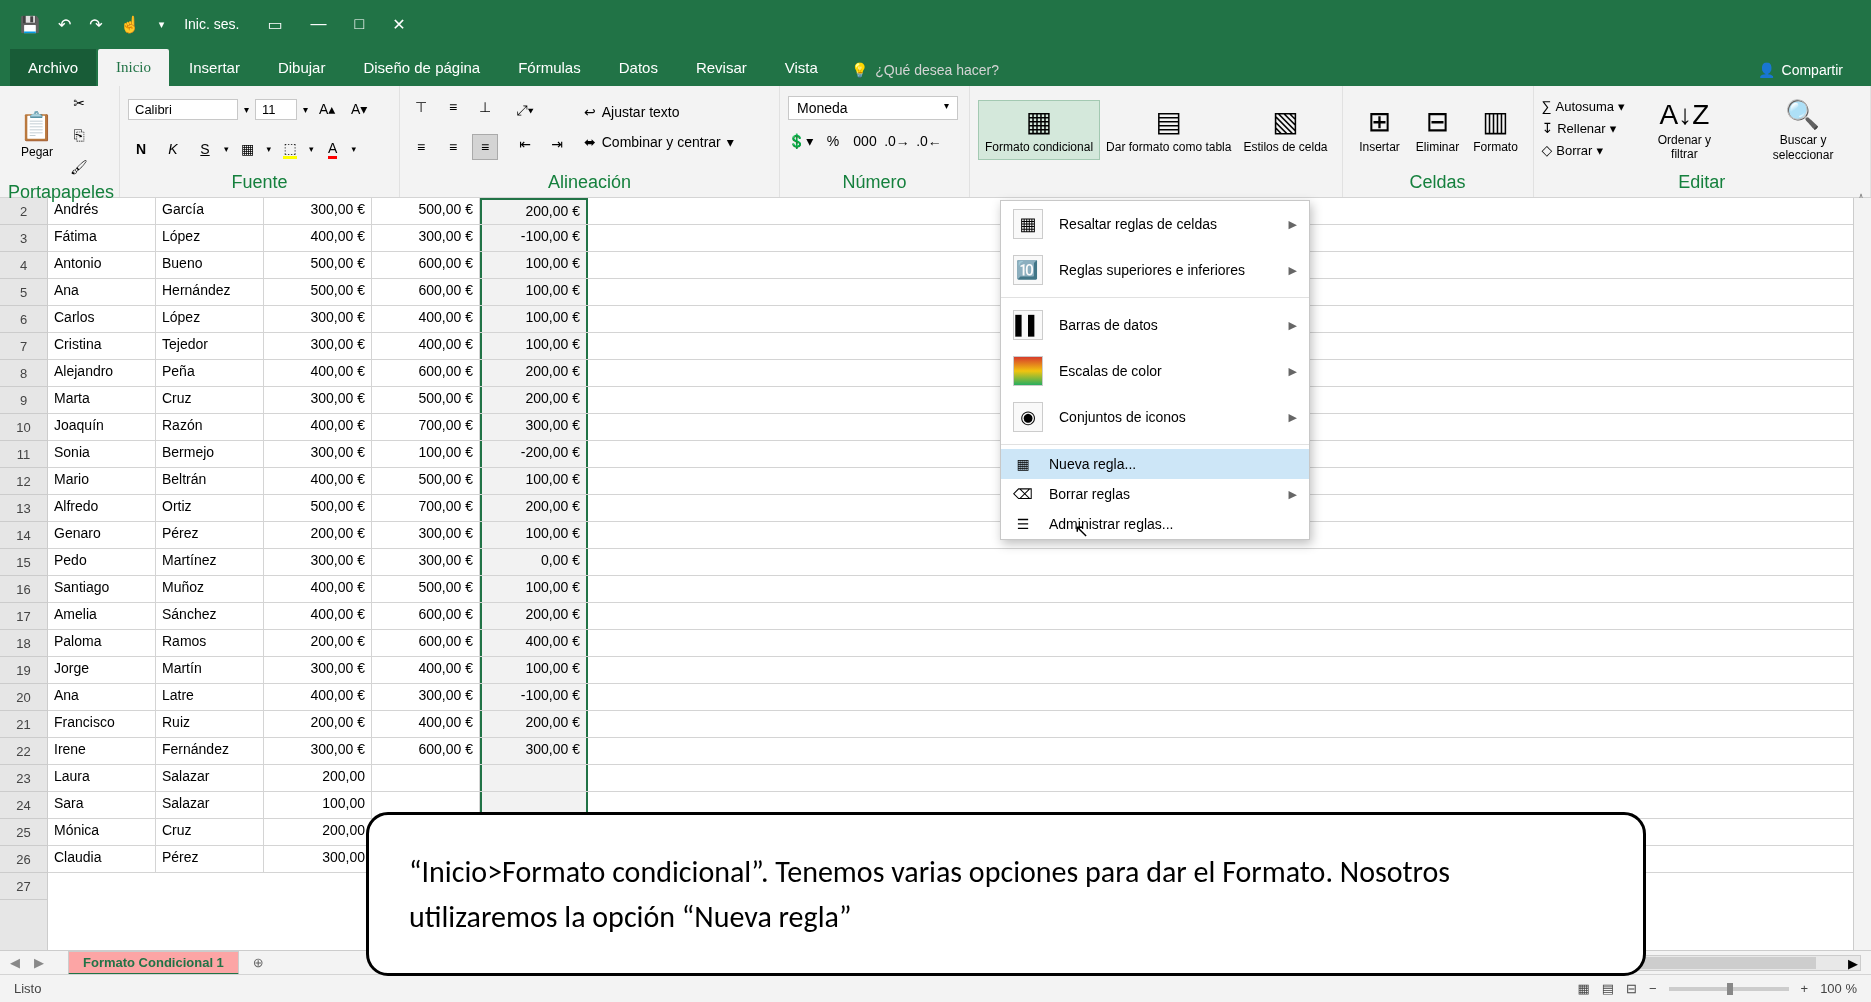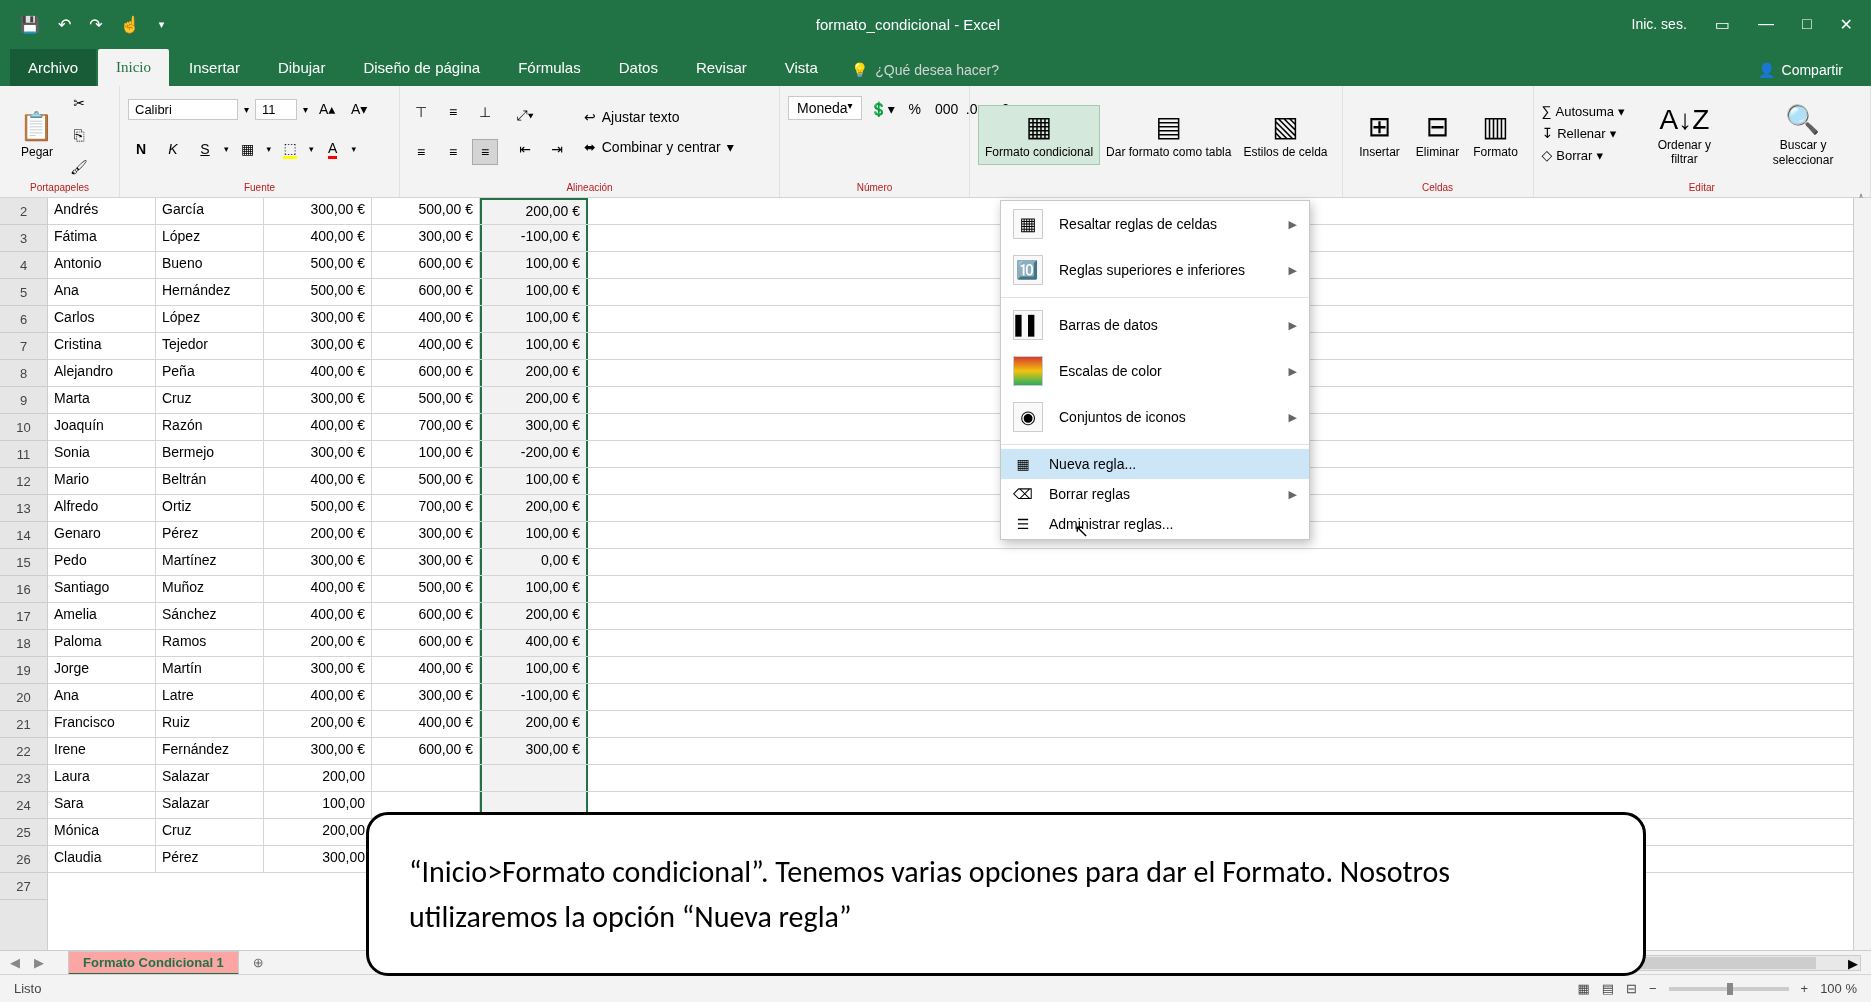--- a/index.html
+++ b/index.html
@@ -18,21 +18,21 @@
 .tab { padding: 10px 18px; color: #fff; font-size: 15px; cursor: pointer; }
 .tab.active { background: #f3f3f3; color: #217346; border-radius: 2px 2px 0 0; font-family: Liberation Serif, serif; }
 .tab.file { background: #185c37; }
 .tellme-wrap { display: flex; align-items: center; color: #d4d4d4; padding: 8px 14px; gap: 6px; font-size: 14px; }
 .share { margin-left: auto; color: #fff; display: flex; align-items: center; gap: 6px; padding: 8px 18px; }
 
 
 .ribbon { height: 112px; background: #f3f3f3; border-bottom: 1px solid #d4d4d4; display: flex; }
 .ribbon-group { border-right: 1px solid #e1e1e1; padding: 4px 8px 2px 8px; display: flex; flex-direction: column; }
 .ribbon-group .body { flex: 1; display: flex; align-items: center; }
-.ribbon-group .label { font-size: 10px; color: #b91c1c; text-align: center; padding: 2px 0; position: relative; }
+.ribbon-group .label { font-size: 18px; color: #15803d; text-align: center; padding: 2px 0; position: relative; }
 
 .big-btn { display: flex; flex-direction: column; align-items: center; justify-content: center; padding: 4px 6px; cursor: pointer; min-width: 58px; }
 .big-btn .ico { font-size: 28px; margin-bottom: 2px; }
 .big-btn .txt { font-size: 12px; text-align: center; line-height: 1.2; }
 .big-btn.active { background: #d4e8db; border: 1px solid #a3c9b2; }
 
 .font-box, .size-box { border: 1px solid #c8c8c8; background: #fff; padding: 2px 6px; font-size: 13px; }
 .font-box { width: 110px; }
 .size-box { width: 42px; }
 
@@ -100,21 +100,20 @@
 <body>
 
 <div class="titlebar">
   <div class="qat">
     <span class="qat-icon">💾</span>
     <span class="qat-icon">↶</span>
     <span class="qat-icon">↷</span>
     <span class="qat-icon">☝</span>
     <span class="qat-icon" style="font-size:11px">▾</span>
   </div>
-  <div class="title">formato_condicional - Excel</div>
   <div class="right">
     <span>Inic. ses.</span>
     <span class="win-btn">▭</span>
     <span class="win-btn">―</span>
     <span class="win-btn">□</span>
     <span class="win-btn">✕</span>
   </div>
 </div>
 
 <div class="tabstrip">
@@ -210,21 +209,21 @@
             <span>↩</span>
             <span>Ajustar texto</span>
           </div>
         <div class="small-row"><span>⬌</span><span>Combinar y centrar</span> ▾</div>
       </div>
     </div>
     <div class="label">Alineación</div>
   </div>
 
   <div class="ribbon-group" style="width:190px">
-    <div class="body" style="flex-direction:row;align-items:flex-start;gap:8px;padding-top:6px">
+    <div class="body" style="flex-direction:column;align-items:flex-start;gap:8px;padding-top:6px">
       <div class="num-combo">
           <span>Moneda</span>
           <span style="font-size:10px">▾</span>
         </div>
       <div class="small-row">
         <span class="small-btn">💲▾</span>
         <span class="small-btn">%</span>
         <span class="small-btn">000</span>
         <span class="small-btn">.0→</span>
         <span class="small-btn">.0←</span>

